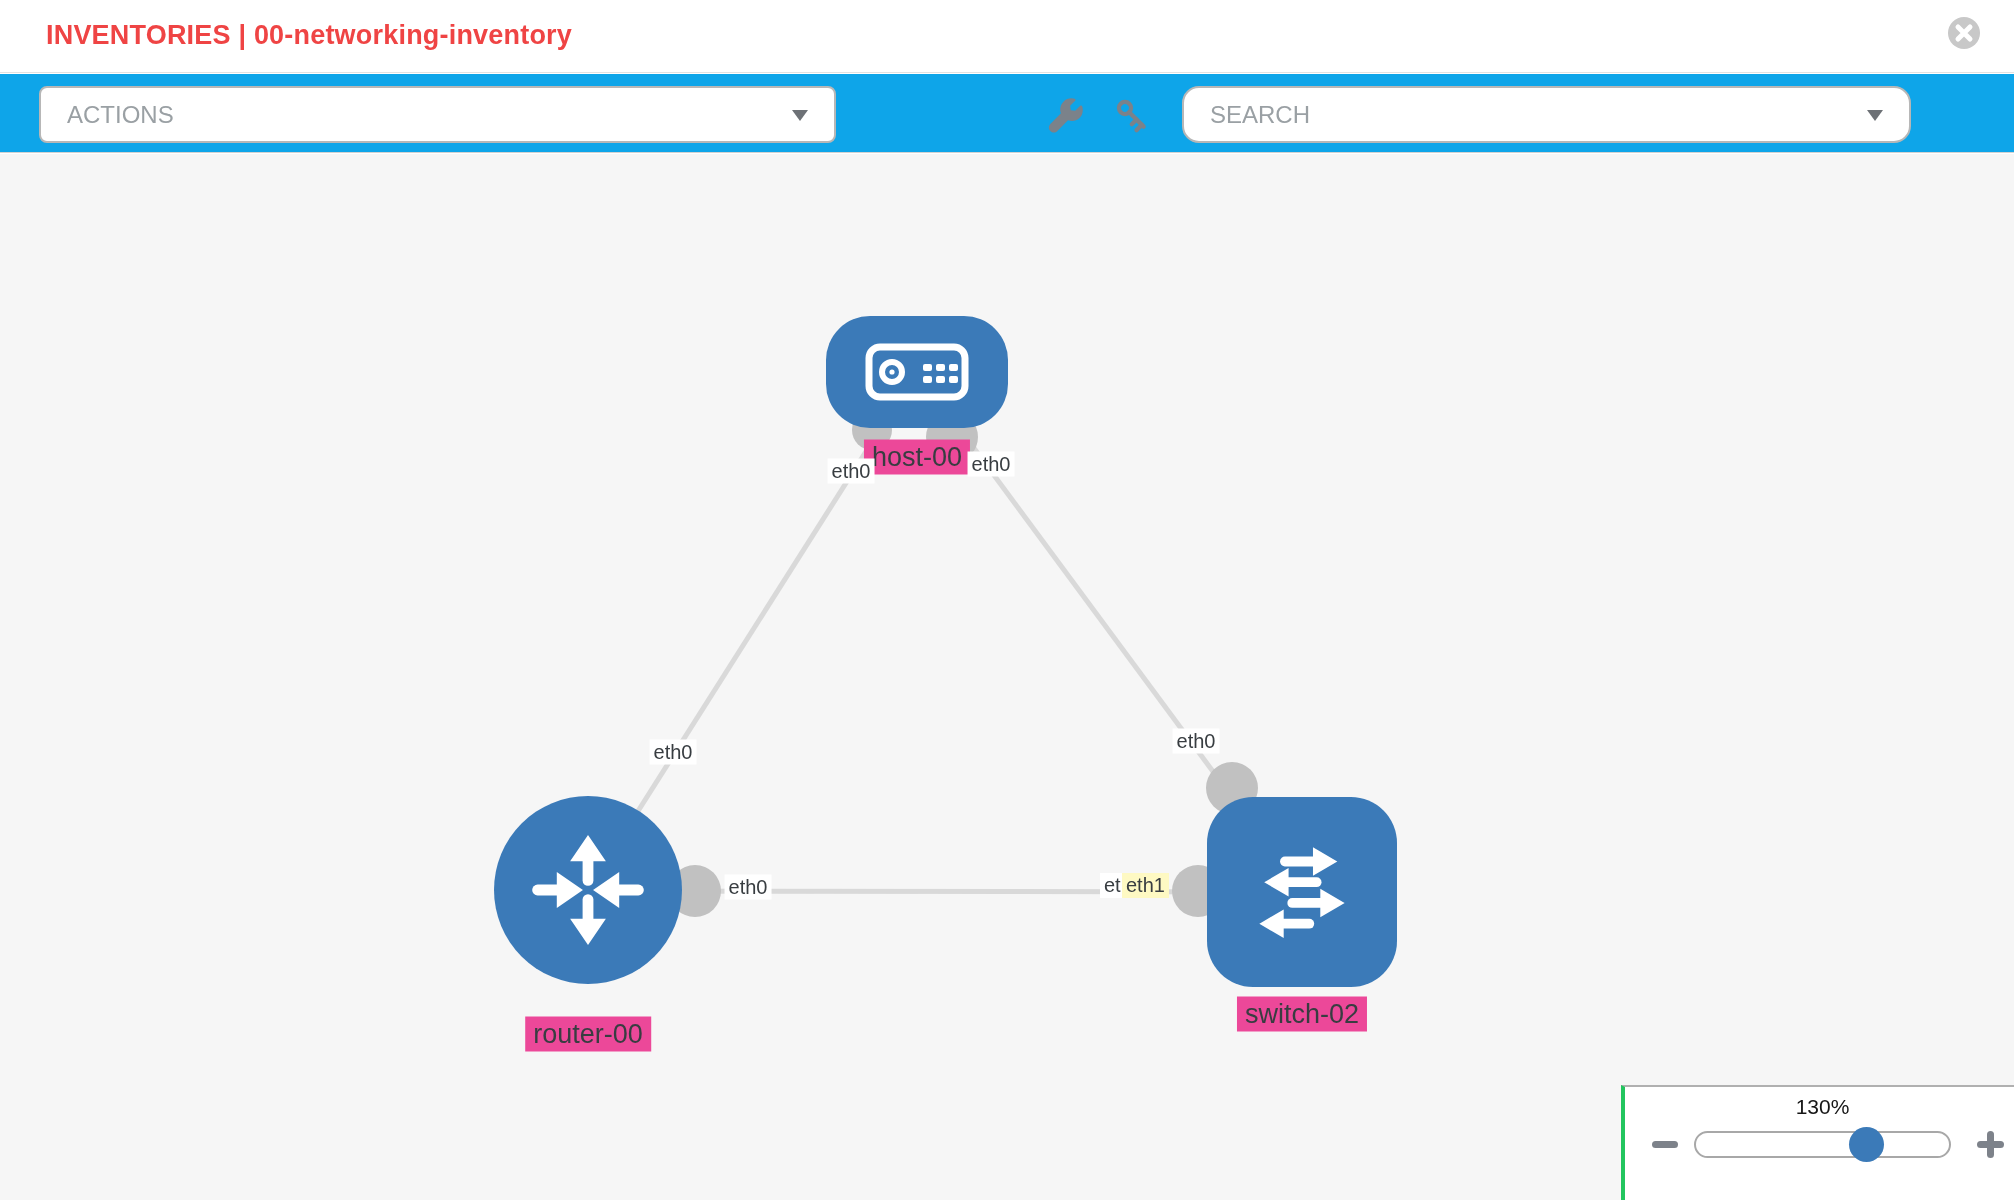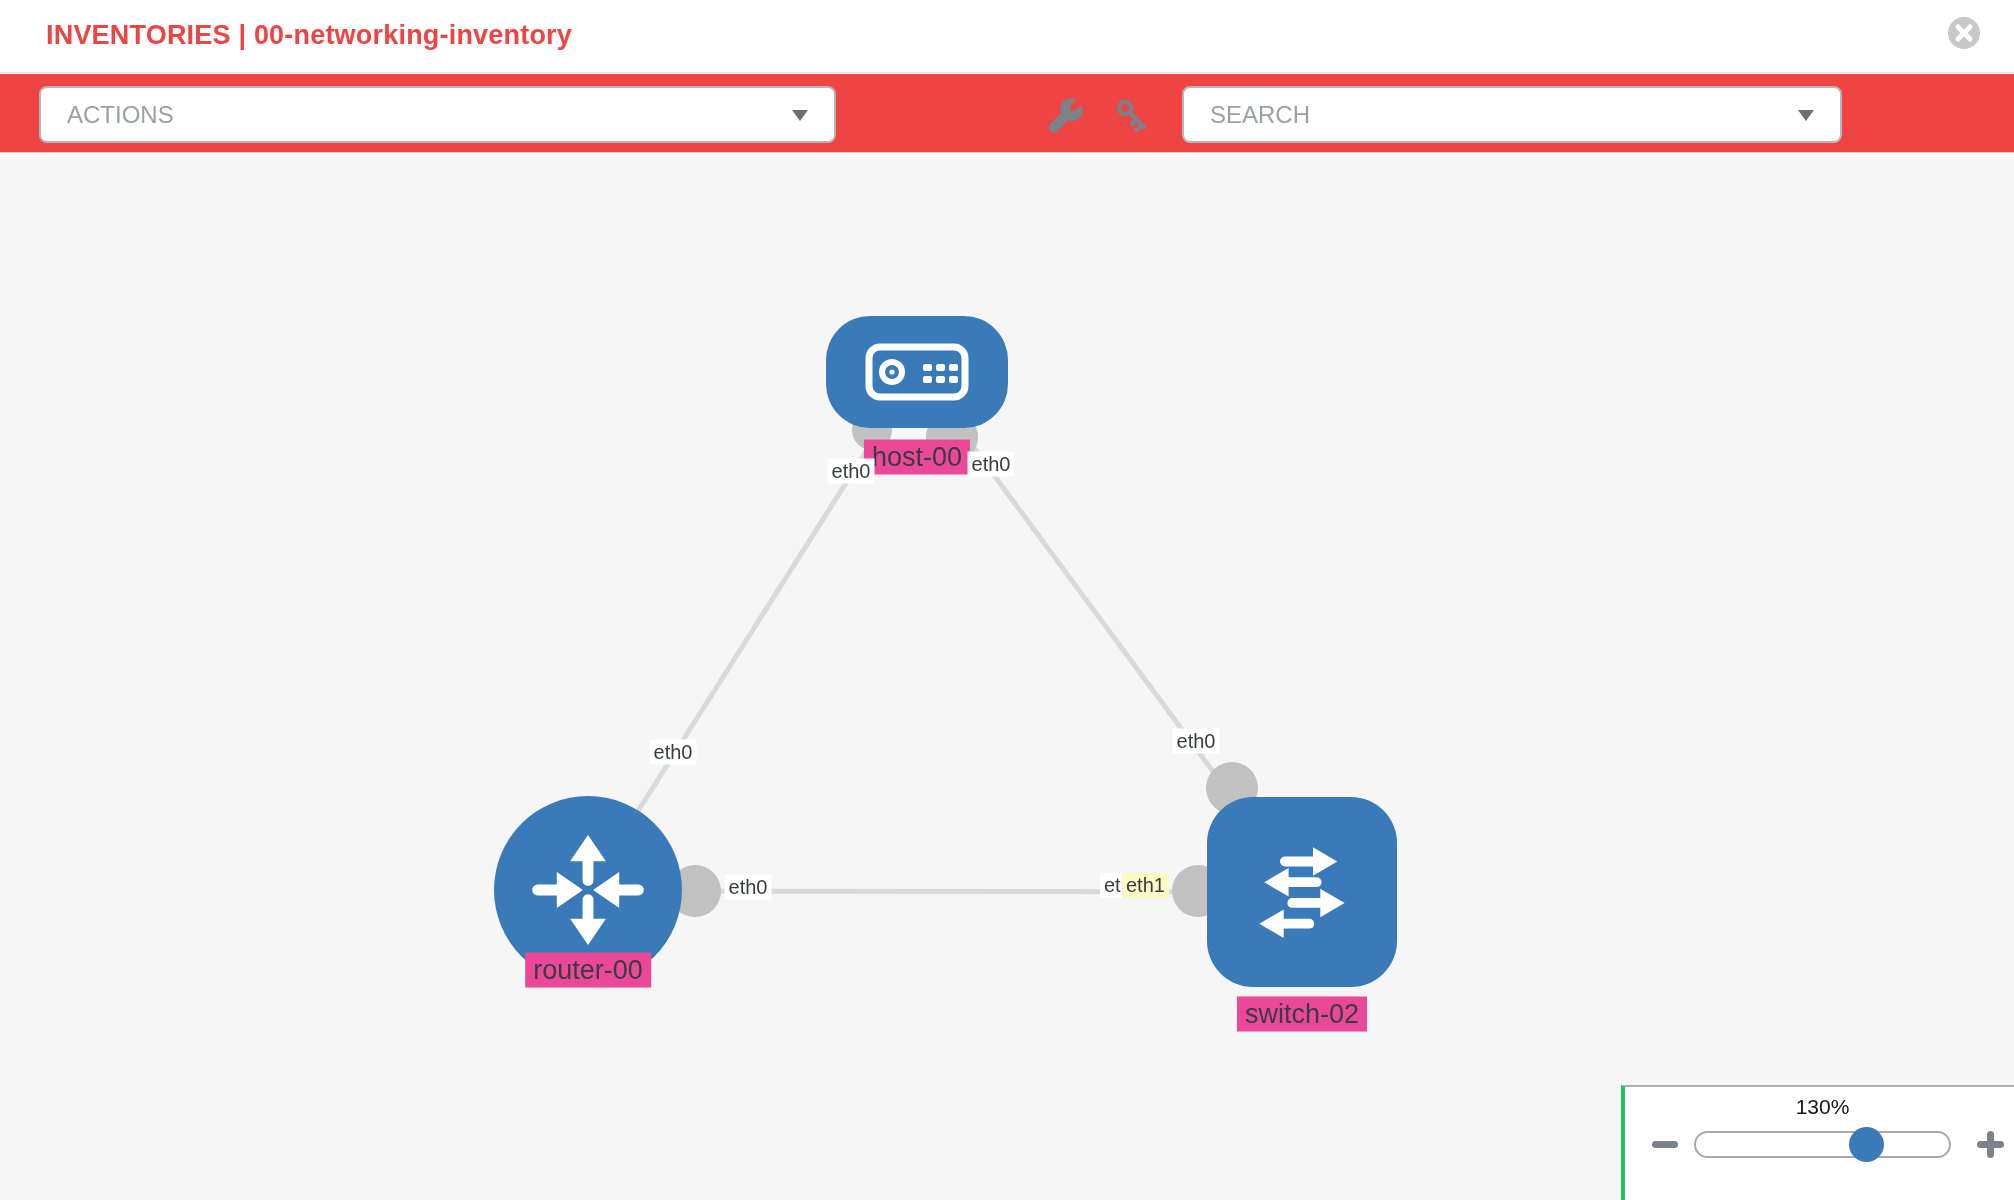--- a/index.html
+++ b/index.html
@@ -9,27 +9,27 @@
   
   .header { position:absolute; left:0; top:0; width:2014px; height:73px;
             background:#ffffff; border-bottom:1px solid #e2e2e2; }
   .page-title { position:absolute; left:46px; top:20px; font-size:27px;
                 font-weight:700; color:#ef4444; letter-spacing:.2px; }
   .close-btn { position:absolute; left:1947px; top:16px; width:34px; height:34px;
                cursor:pointer; }
 
   
   .toolbar { position:absolute; left:0; top:74px; width:2014px; height:79px;
-             background:#ef4444; border-bottom:1px solid #d2d2d2;text-decoration:underline; }
+             background:#0ea5e9; border-bottom:1px solid #d2d2d2;text-decoration:underline; }
   .select-box { position:absolute; height:57px; background:#fff;
                 border:2px solid #b7b7b7; border-radius:8px;
                 display:flex; align-items:center; padding:0 26px;
                 color:#9aa0a4; font-size:24px; cursor:pointer; }
   .select-actions { left:39px; top:12px; width:797px; }
-  .select-search  { left:1182px; top:12px; width:660px; }
+  .select-search  { left:1182px; top:12px; width:729px;border-radius:17px; }
   .caret { position:absolute; right:26px; top:50%; margin-top:-5px;
            width:0; height:0; border-left:8px solid transparent;
            border-right:8px solid transparent; border-top:11px solid #6d7176; }
   .tool-icon { position:absolute; top:22px; width:40px; height:40px;
                color:#7b828a; cursor:pointer; }
   .tool-wrench { left:1046px; }
   .tool-key    { left:1113px; }
 
   
   .canvas { position:absolute; left:0; top:154px; width:2014px; height:1046px;
@@ -167,21 +167,21 @@
         <polygon points="21,42 38,32 38,52" stroke-width="2"></polygon>
         <line x1="42" y1="59" x2="68" y2="59"></line>
         <polygon points="83,59 66,49 66,69" stroke-width="2"></polygon>
         <line x1="56" y1="76" x2="32" y2="76"></line>
         <polygon points="17,76 34,66 34,86" stroke-width="2"></polygon>
       </g>
     </svg>
   </div>
 
   <div class="nlabel" style="left:917px; top:303px;">host-00</div>
-  <div class="nlabel" style="left:588px; top:816px;">router-00</div>
+  <div class="nlabel" style="left:588px; top:880px;">router-00</div>
   <div class="nlabel" style="left:1302px; top:860px;">switch-02</div>
 
   <div class="iflabel" style="left:851px; top:317px;">eth0</div>
   <div class="iflabel" style="left:991px; top:310px;">eth0</div>
   <div class="iflabel" style="left:673px; top:598px;">eth0</div>
   <div class="iflabel" style="left:1196px; top:587px;">eth0</div>
   <div class="iflabel" style="left:748px; top:733px;">eth0</div>
 
   <div class="if-group" style="top:719px;">
     <span class="if-back">eth0</span>

